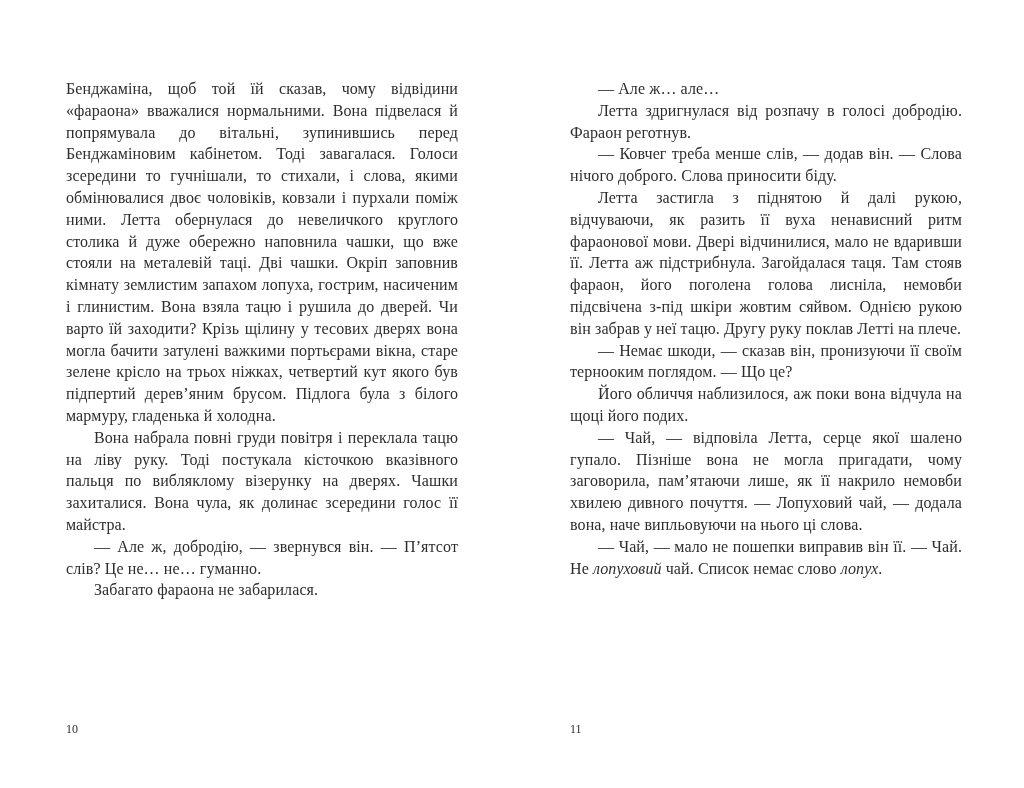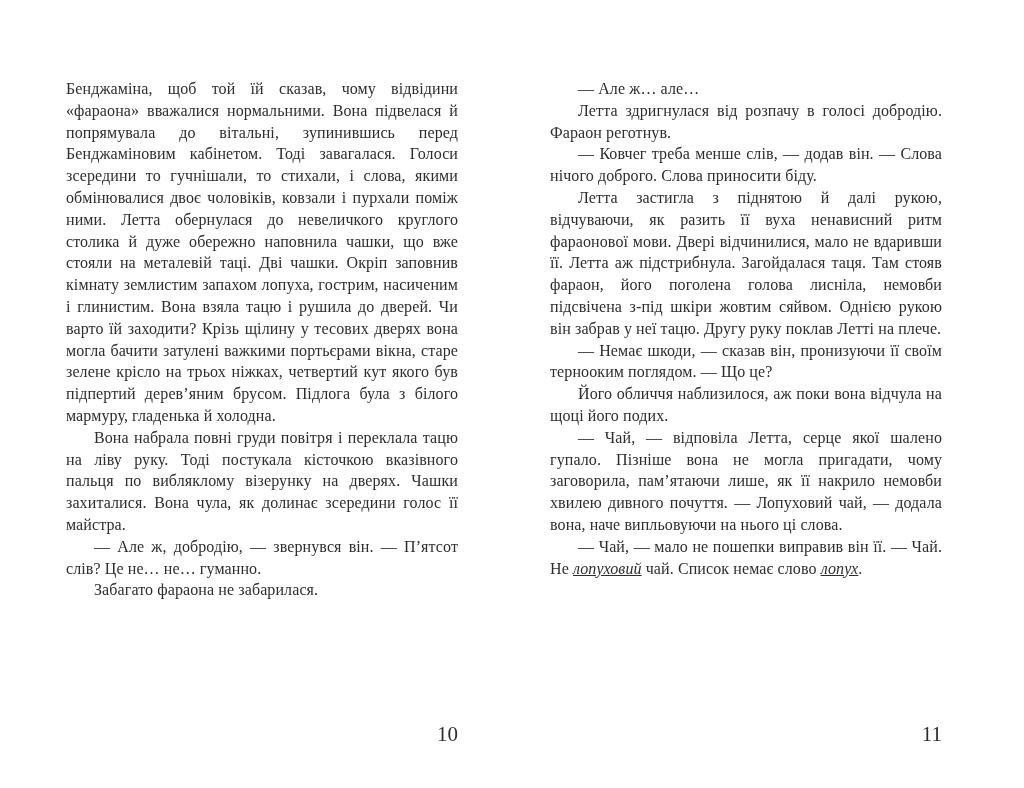--- a/index.html
+++ b/index.html
@@ -15,49 +15,48 @@
     font-family: "Liberation Serif", "DejaVu Serif", serif;
     color: #2d2d2d;
     overflow: hidden;
   }
   .page {
     position: absolute;
     top: 0;
     height: 788px;
   }
   .page-left  { left: 66px;  width: 392px; }
-  .page-right { left: 550px; width: 392px; }
+  .page-right { left: 570px; width: 392px; }
   .page-text {
     position: absolute;
     top: 78px;
     left: 0;
     right: 0;
     font-size: 16px;
     line-height: 21.8px;
     text-align: justify;
     letter-spacing: 0.1px;
   }
   p.para {
     margin: 0;
     padding: 0;
   }
   p.para.indent {
     text-indent: 28px;
   }
   em.italic-run {
     font-style: italic;
-    text-decoration: underline;
   }
   .page-number {
     position: absolute;
     top: 722px;
     left: 0;
     right: 0;
-    text-align: right;
-    font-size: 21px;
+    text-align: left;
+    font-size: 12px;
     color: #2d2d2d;
   }
 </style>
 </head>
 <body>
 
 <div class="book">
 
   <div class="page page-left">
     <div class="page-text">

